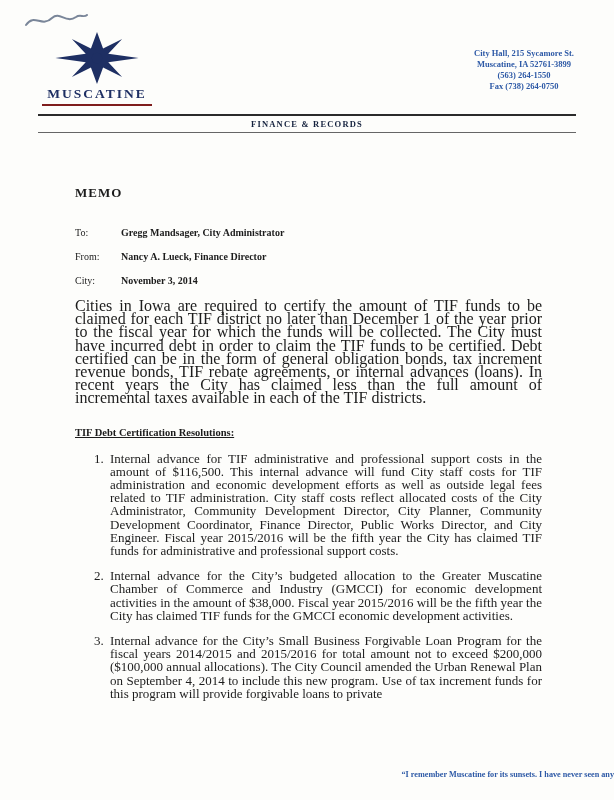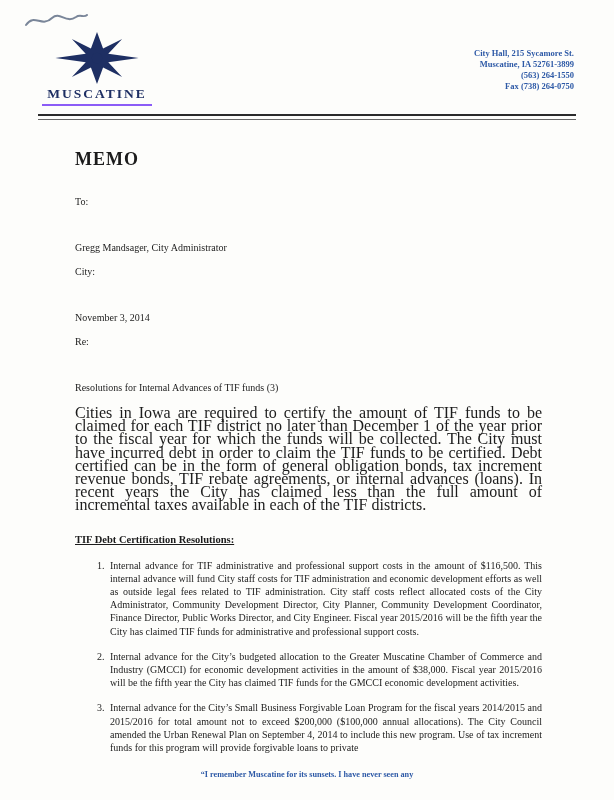--- a/index.html
+++ b/index.html
@@ -24,55 +24,55 @@
     padding: 32px 40px 0 42px;
   }
   .logo-block { width: 110px; text-align: center; }
   .logo-star { display: block; margin: 0 auto; }
   .logo-text {
     margin-top: 2px;
     font-size: 13.5px;
     letter-spacing: 2px;
     font-weight: bold;
     color: #1e2f63;
-    border-bottom: 2px solid #8b5cf6;
+    border-bottom: 2px solid #7f1d1d;
     padding-bottom: 2px;
   }
   .address {
     margin-top: 16px;
-    text-align: right;
+    text-align: center;
     color: #2d59a6;
     font-weight: bold;
     font-size: 8.5px;
     line-height: 11px;
     font-family: "Liberation Serif", serif;
   }
   .rule-top { margin: 8px 38px 0 38px; border-top: 2px solid #2b2b2b; }
   .dept {
     text-align: center;
     font-size: 8.5px;
     font-weight: bold;
     letter-spacing: 1.2px;
     margin-top: 3px;
     color: #14213d;
   }
   .rule-bottom { margin: 3px 38px 0 38px; border-top: 1px solid #666; }
 
   
   .content { padding: 0 72px 0 75px; }
   .memo-title {
-    margin: 29px 0 0 0;
-    font-size: 18px;
+    margin: 52px 0 0 0;
+    font-size: 13px;
     font-weight: bold;
     letter-spacing: 1px;
   }
   .fields { margin-top: 26px; font-size: 10px; }
-  .field { display: flex; margin-bottom: 13px; flex-direction: column; }
+  .field { display: flex; margin-bottom: 13px; }
   .field-label { width: 46px; flex: 0 0 46px; }
-  .field-value { flex: 1; }
+  .field-value { flex: 1; font-weight: bold; }
 
   .section-heading {
     margin-top: 22px;
     font-size: 10.5px;
     font-weight: bold;
     text-decoration: underline;
   }
   .para {
     margin-top: 12px;
     font-size: 16px;
@@ -80,30 +80,30 @@
     text-align: justify;
   }
   .list-intro {
     margin-top: 14px;
     font-size: 9.8px;
     line-height: 13.2px;
   }
   ol.advances {
     margin: 14px 0 0 0;
     padding-left: 32px;
-    font-size: 10px;
+    font-size: 13px;
     line-height: 13.2px;
   }
   ol.advances li { margin-bottom: 12px; padding-left: 3px; text-align: justify; }
 
   
   .footer-quote {
     position: absolute;
     left: 0; right: 0; bottom: 20px;
-    text-align: center;
+    text-align: right;
     color: #2d59a6;
     font-weight: bold;
     font-size: 8.2px;
     line-height: 11px;
   }
 </style>
 </head>
 <body>
 
 <div class="page">
@@ -122,37 +122,38 @@
     </div>
     <div class="address">
       <div>City Hall, 215 Sycamore St.</div>
       <div>Muscatine, IA 52761-3899</div>
       <div>(563) 264-1550</div>
       <div>Fax (738) 264-0750</div>
     </div>
   </header>
 
   <div class="rule-top"></div>
+  <div class="dept">FINANCE &amp; RECORDS</div>
   <div class="rule-bottom"></div>
 
   <main class="content">
     <h1 class="memo-title">MEMO</h1>
 
     <div class="fields">
       <div class="field">
         <span class="field-label">To:</span>
         <span class="field-value">Gregg Mandsager, City Administrator</span>
       </div>
       <div class="field">
+        <span class="field-label">From:</span>
+        <span class="field-value">Nancy A. Lueck, Finance Director</span>
+      </div>
+      <div class="field">
         <span class="field-label">City:</span>
         <span class="field-value">November 3, 2014</span>
-      </div>
-      <div class="field">
-        <span class="field-label">Re:</span>
-        <span class="field-value">Resolutions for Internal Advances of TIF funds (3)</span>
       </div>
     </div>
 
     <p class="para">Cities in Iowa are required to certify the amount of TIF funds to be claimed for each TIF district no later than December 1 of the year prior to the fiscal year for which the funds will be collected. The City must have incurred debt in order to claim the TIF funds to be certified. Debt certified can be in the form of general obligation bonds, tax increment revenue bonds, TIF rebate agreements, or internal advances (loans). In recent years the City has claimed less than the full amount of incremental taxes available in each of the TIF districts.</p>
 
     <div class="section-heading">TIF Debt Certification Resolutions:</div>
 
     <ol class="advances">
       <li><span>Internal advance for TIF administrative and professional support costs in the amount of $116,500. This internal advance will fund City staff costs for TIF administration and economic development efforts as well as outside legal fees related to TIF administration. City staff costs reflect allocated costs of the City Administrator, Community Development Director, City Planner, Community Development Coordinator, Finance Director, Public Works Director, and City Engineer. Fiscal year 2015/2016 will be the fifth year the City has claimed TIF funds for administrative and professional support costs.</span></li>
       <li><span>Internal advance for the City’s budgeted allocation to the Greater Muscatine Chamber of Commerce and Industry (GMCCI) for economic development activities in the amount of $38,000. Fiscal year 2015/2016 will be the fifth year the City has claimed TIF funds for the GMCCI economic development activities.</span></li>

